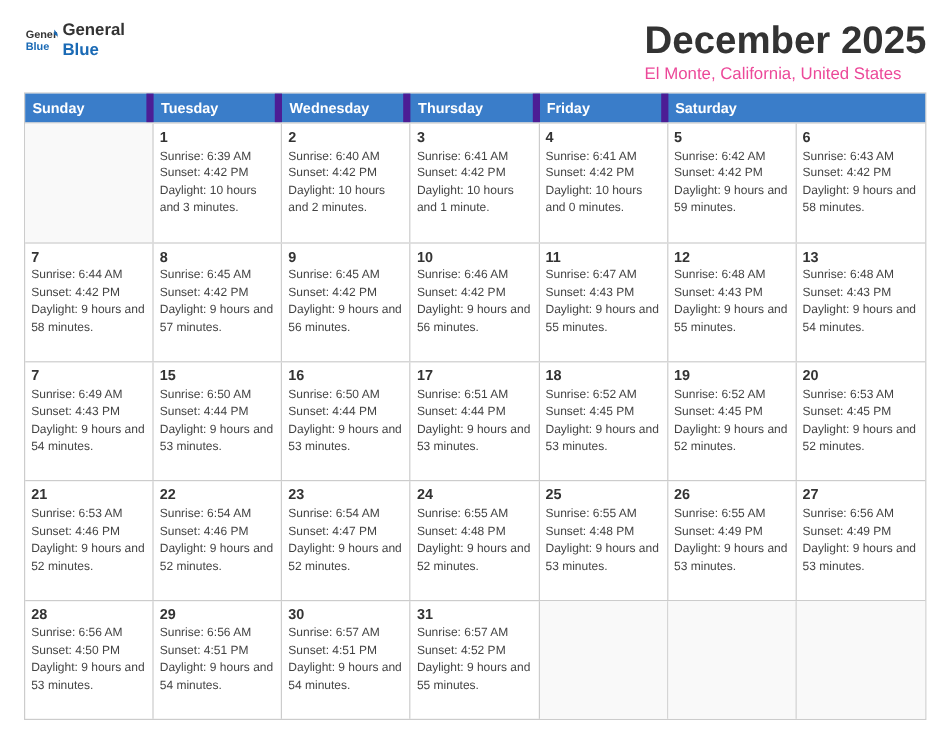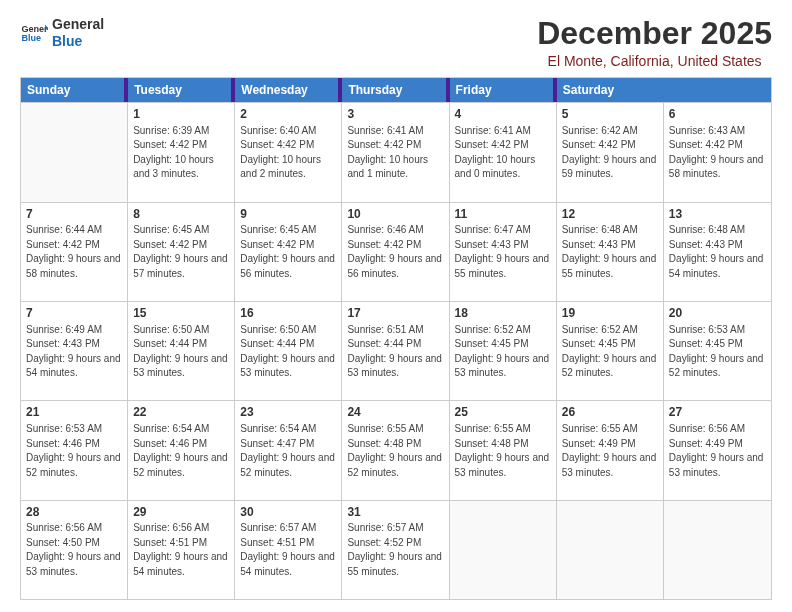--- a/index.html
+++ b/index.html
@@ -28,51 +28,51 @@
       display: flex;
       align-items: center;
       gap: 2px;
     }
     .logo-icon {
       width: 28px;
       height: 28px;
       margin-right: 2px;
     }
     .title-block {
-      text-align: center;
+      text-align: left;
     }
     .calendar-title {
       font-size: 32px;
       font-weight: bold;
       color: #333;
       line-height: 1.1;
     }
     .calendar-subtitle {
       font-size: 14px;
-      color: #7f1d1d;
+      color: #ec4899;
       margin-top: 2px;
     }
     .calendar {
       flex: 1;
       display: flex;
       flex-direction: column;
       border: 1px solid #ccc;
     }
     .calendar-header {
       display: grid;
       grid-template-columns: repeat(7, 1fr);
       background: #3a7dc9;
     }
     .cal-header-cell {
       color: #fff;
       font-size: 12px;
       font-weight: bold;
       padding: 5px 6px;
       text-align: left;
-      border-right: 4px solid #4c1d95;
+      border-right: 6px solid #4c1d95;
     }
     .cal-header-cell:last-child { border-right: none; }
     .calendar-body {
       flex: 1;
       display: flex;
       flex-direction: column;
     }
     .cal-row {
       display: grid;
       grid-template-columns: repeat(7, 1fr);

